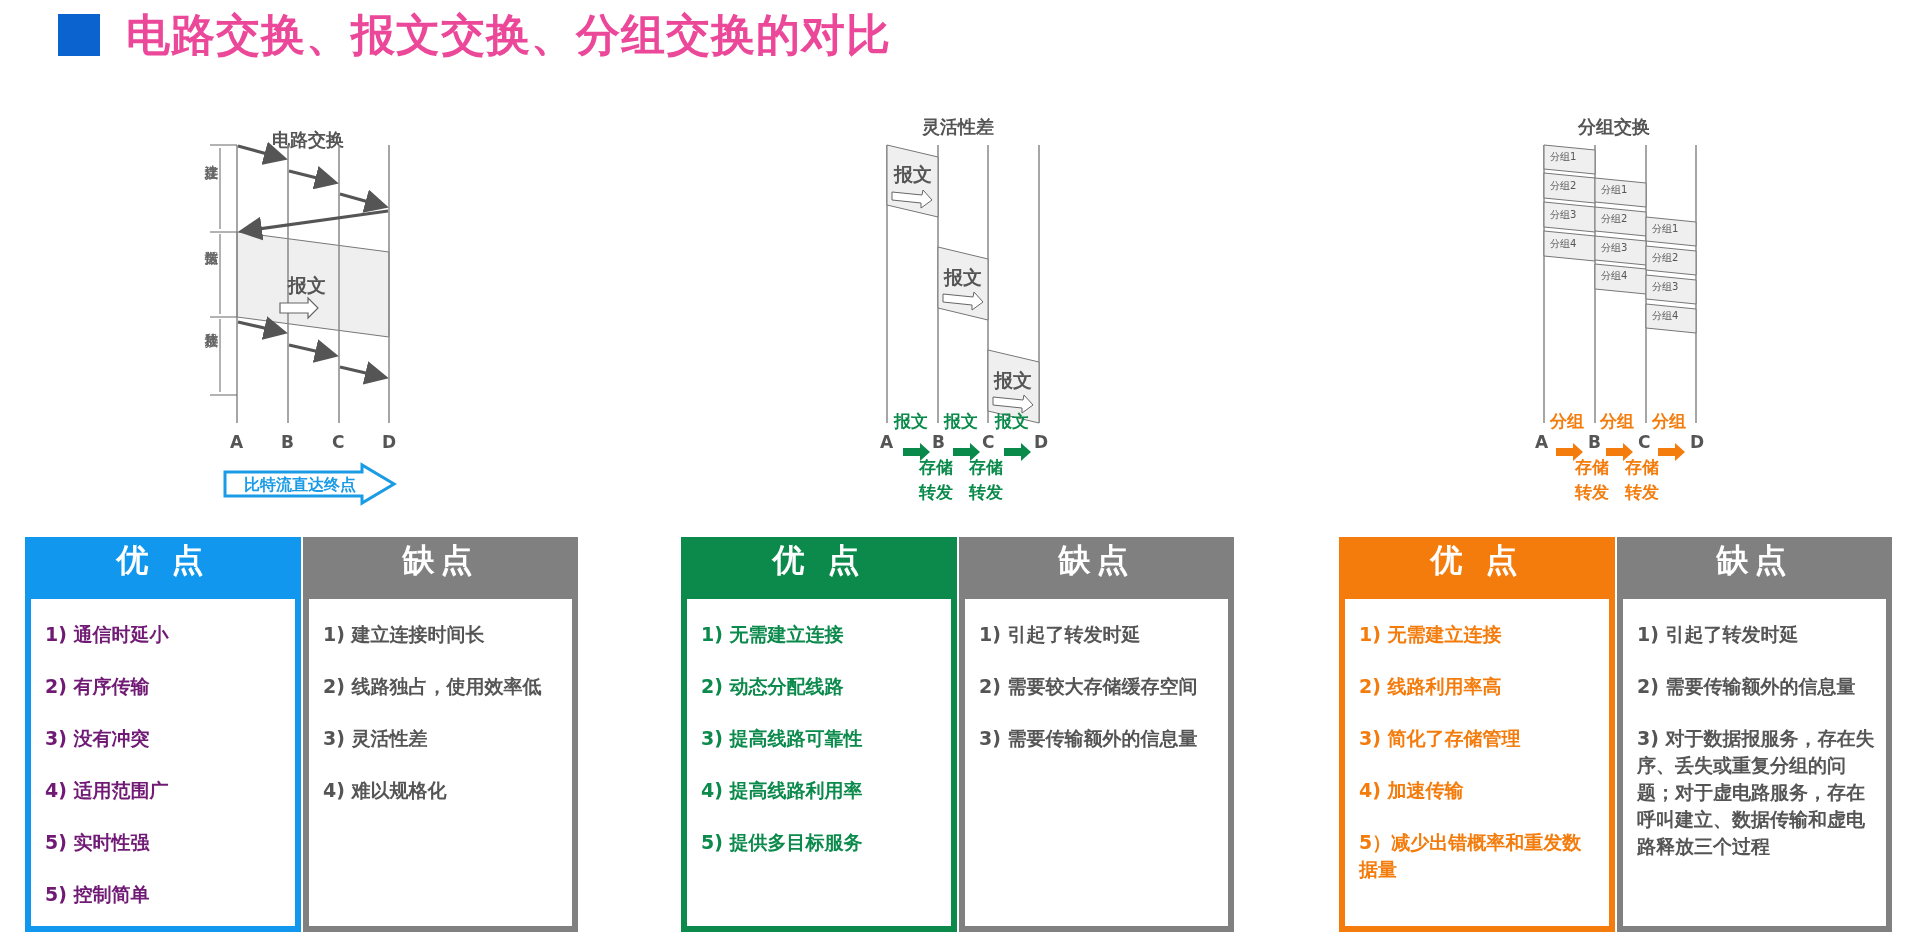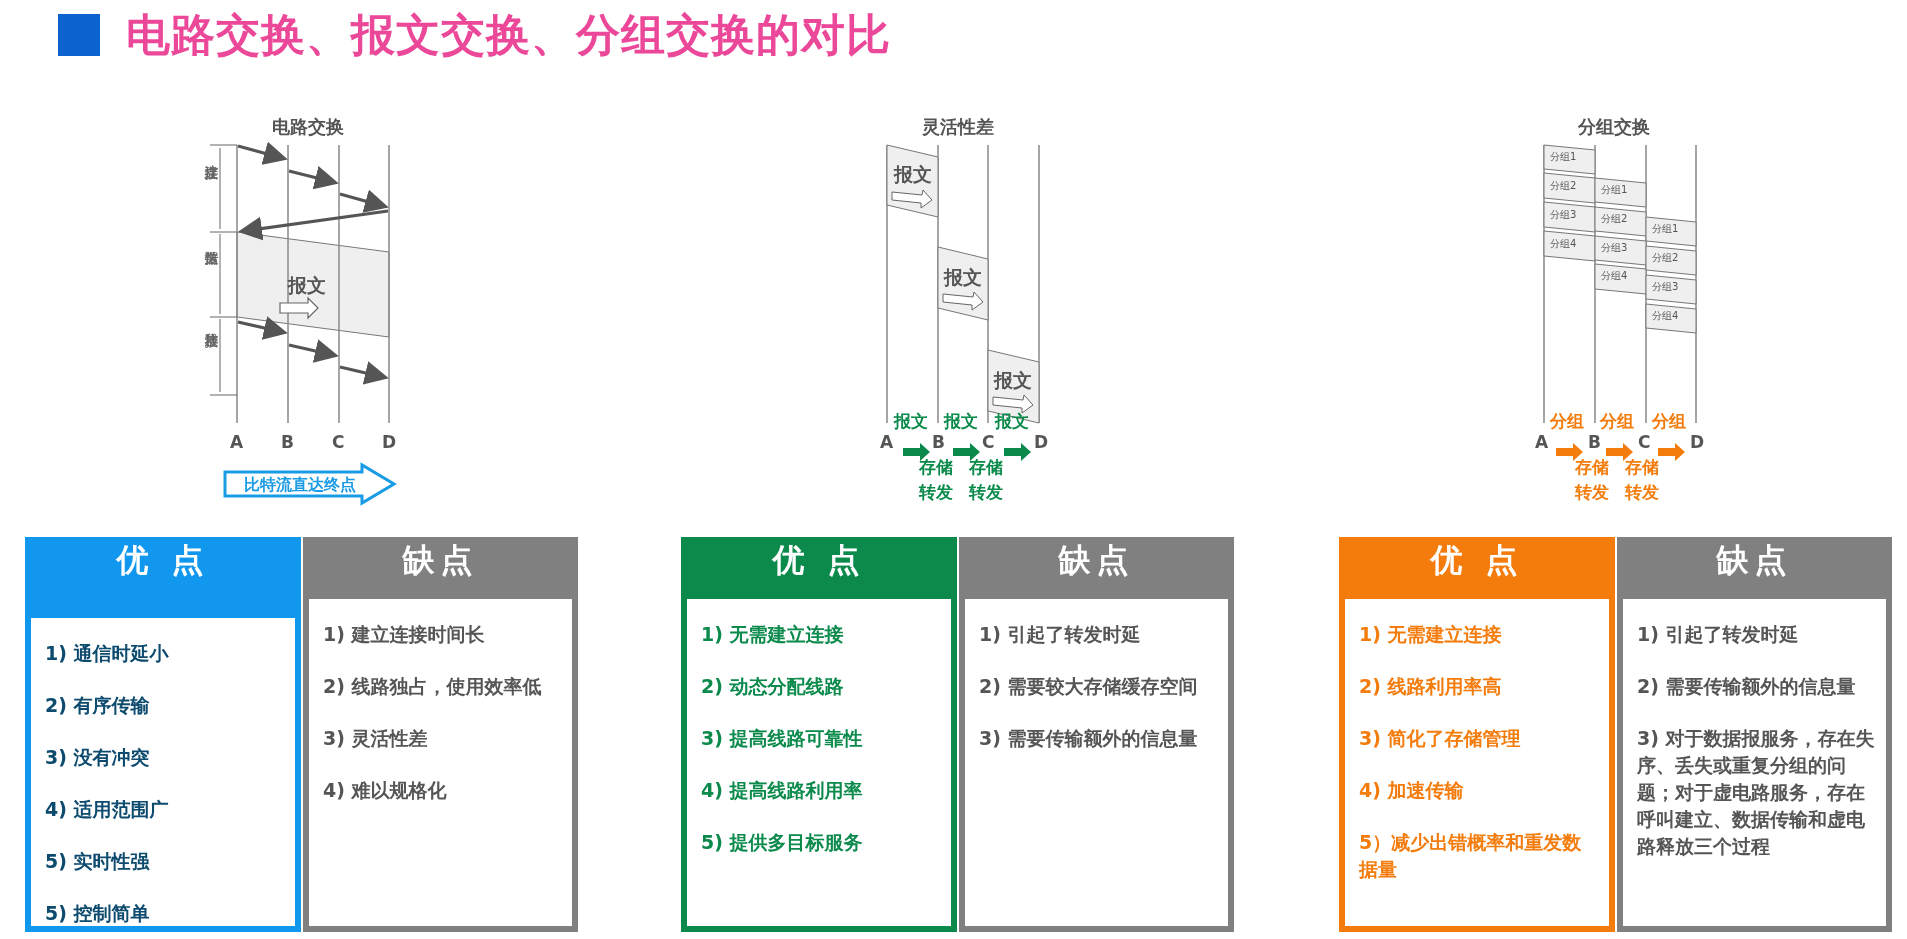--- a/index.html
+++ b/index.html
@@ -23,21 +23,21 @@
 </style>
 </head>
 <body>
 
 <div class="title-bar">
   <div class="title-square"></div>
   <div class="title-text">电路交换、报文交换、分组交换的对比</div>
 </div>
 
 <div class="diagram" style="left:190px; top:110px; width:240px; height:400px;">
-  <div class="diag-title" style="left:82px; top:5px;">电路交换</div>
+  <div class="diag-title" style="left:82px; top:18px;">电路交换</div>
   <svg width="240" height="400" style="position:absolute;left:0;top:0;">
     <defs>
       <marker id="ah" markerWidth="8" markerHeight="8" refX="6" refY="4" orient="auto">
         <path d="M0,0 L8,4 L0,8 z" fill="#555"></path>
       </marker>
       <marker id="bracket" markerWidth="6" markerHeight="6" refX="3" refY="3" orient="auto">
         <path d="M0,0 L6,3 L0,6" fill="none" stroke="#666"></path>
       </marker>
     </defs>
 
@@ -167,21 +167,21 @@
   <div style="position:absolute;left:160px;top:322px;font-size:17px;font-weight:bold;color:#555;">D</div>
   <div style="position:absolute;left:45px;top:346px;font-size:17px;font-weight:bold;color:#f47c0c;">存储</div>
   <div style="position:absolute;left:95px;top:346px;font-size:17px;font-weight:bold;color:#f47c0c;">存储</div>
   <div style="position:absolute;left:45px;top:371px;font-size:17px;font-weight:bold;color:#f47c0c;">转发</div>
   <div style="position:absolute;left:95px;top:371px;font-size:17px;font-weight:bold;color:#f47c0c;">转发</div>
 </div>
 
 <div class="panel" style="left:25px; width:553px;">
   <div class="pcol" style="left:0; width:276px; background:#1197ee;">
     <div class="phead">优 点</div>
-    <div class="pbody" style="color:#0c4a6e;margin-top:19px;">
+    <div class="pbody" style="color:#701a75;">
       <div class="pitem">1) 通信时延小</div>
       <div class="pitem">2) 有序传输</div>
       <div class="pitem">3) 没有冲突</div>
       <div class="pitem">4) 适用范围广</div>
       <div class="pitem">5) 实时性强</div>
       <div class="pitem">5) 控制简单</div>
     </div>
   </div>
   <div class="pcol gray-col" style="left:278px; width:275px;">
     <div class="phead">缺点</div>

